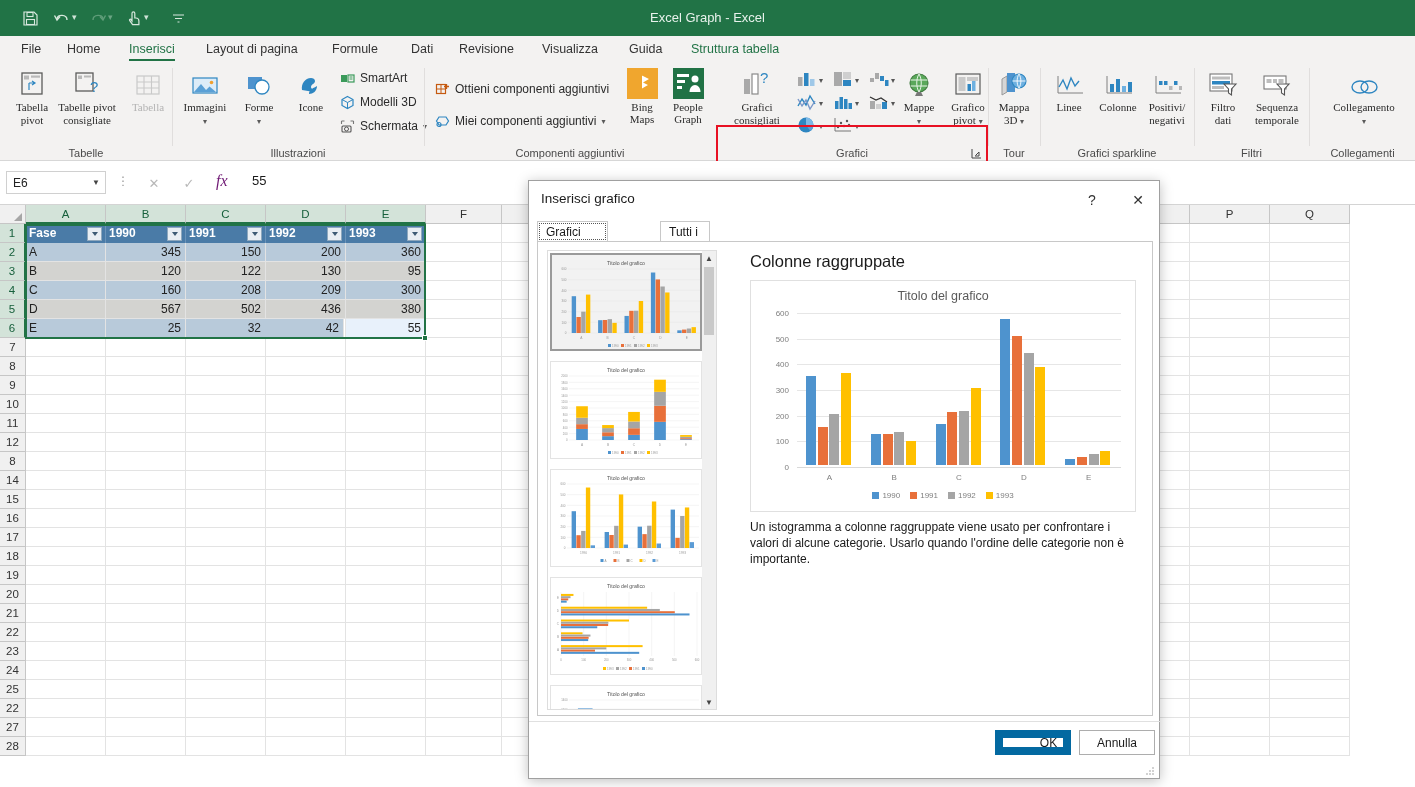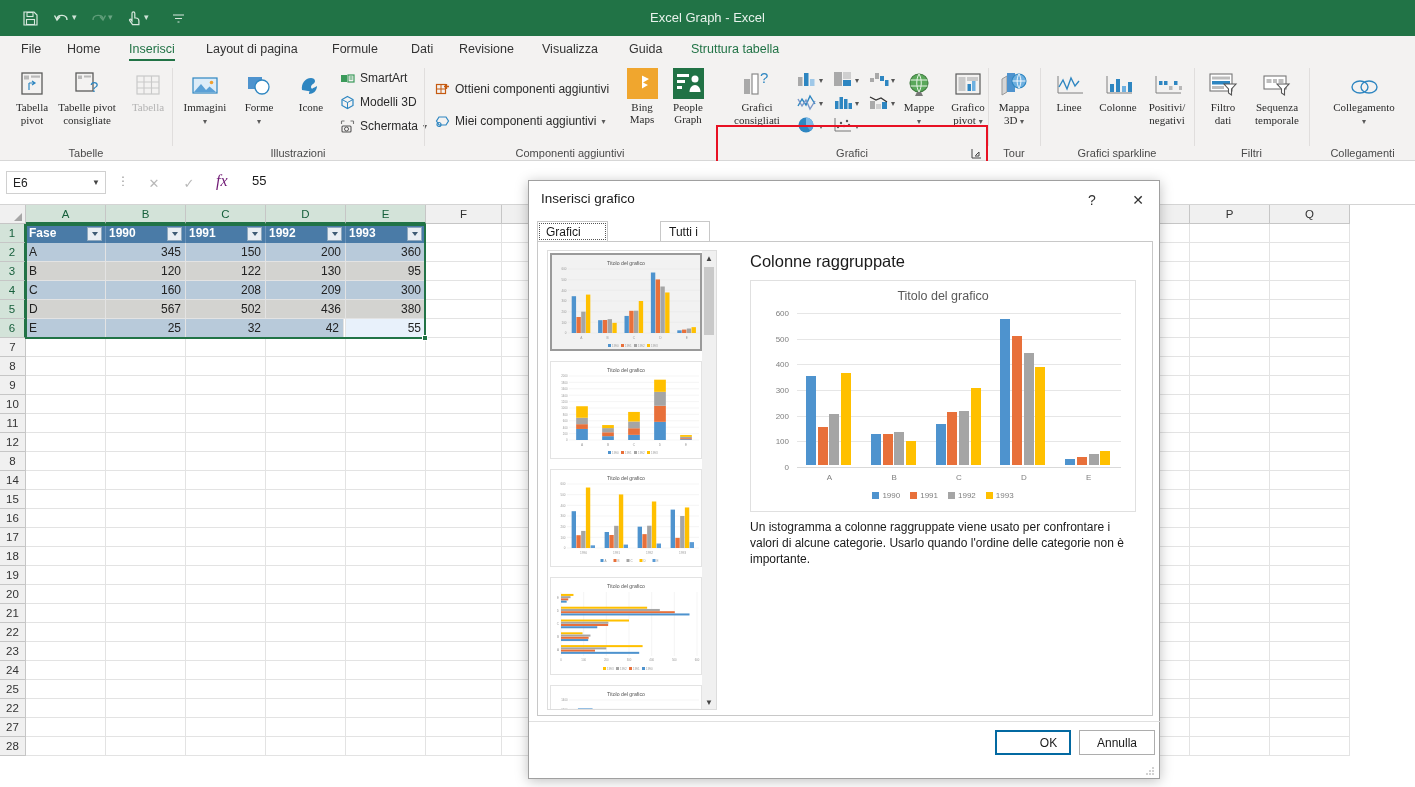--- a/index.html
+++ b/index.html
@@ -113,21 +113,21 @@
   .bar { position:absolute; bottom:0; }
   .xtick { position:absolute; font-size:8px; color:#7f7f7f; text-align:center; }
   #legend { position:absolute; left:0; width:100%; display:flex; justify-content:center; gap:10px; font-size:8px; color:#7f7f7f; }
   .lgi { display:flex; align-items:center; gap:3px; }
   .lgsw { width:7px; height:7px; }
   #desc { position:absolute; left:212px; top:277px; width:392px; font-size:12px; line-height:16px; color:#1a1a1a; }
 
   #dlg-footer-line { position:absolute; left:0; top:540px; width:632px; height:1px; background:#e0e0e0; }
   .dlgbtn { position:absolute; top:549px; width:76px; height:25px; font-size:12px; background:#fff; border:1px solid #adadad;
             display:flex; align-items:center; justify-content:center; color:#1a1a1a; cursor:default; }
-  .dlgbtn.primary { border:2px solid #0369a1;padding-left:31px; }
+  .dlgbtn.primary { border:8px solid #0369a1;padding-left:31px; }
   #resize-grip { position:absolute; right:4px; bottom:3px; width:10px; height:10px; }
 </style>
 </head>
 <body>
 
 <div id="titlebar">
   <div id="app-title">Excel Graph  -  Excel</div>
 
   <div class="tb-ico" style="left:18px">
     <svg width="17" height="17" viewBox="0 0 17 17">

